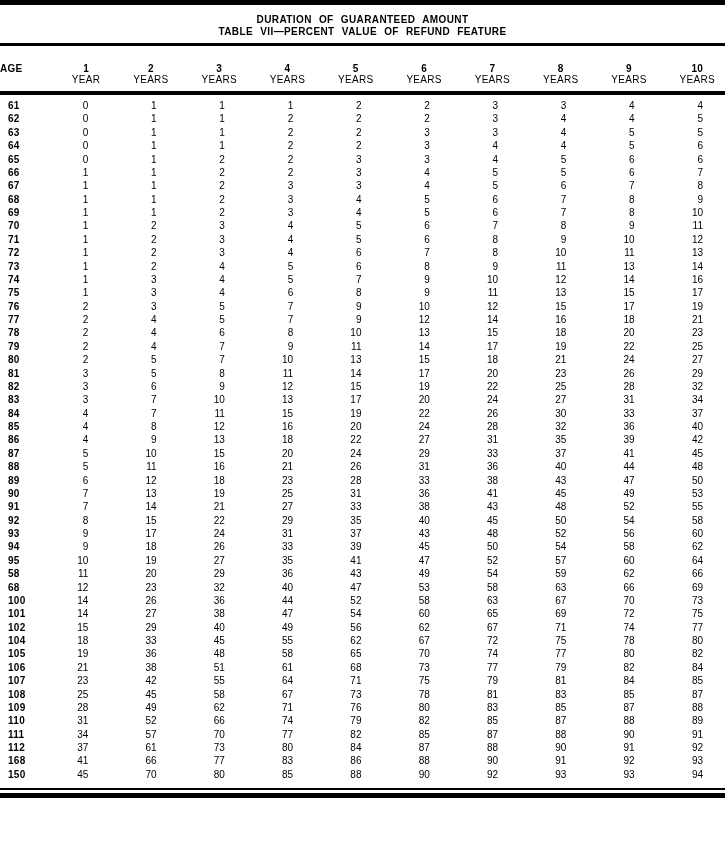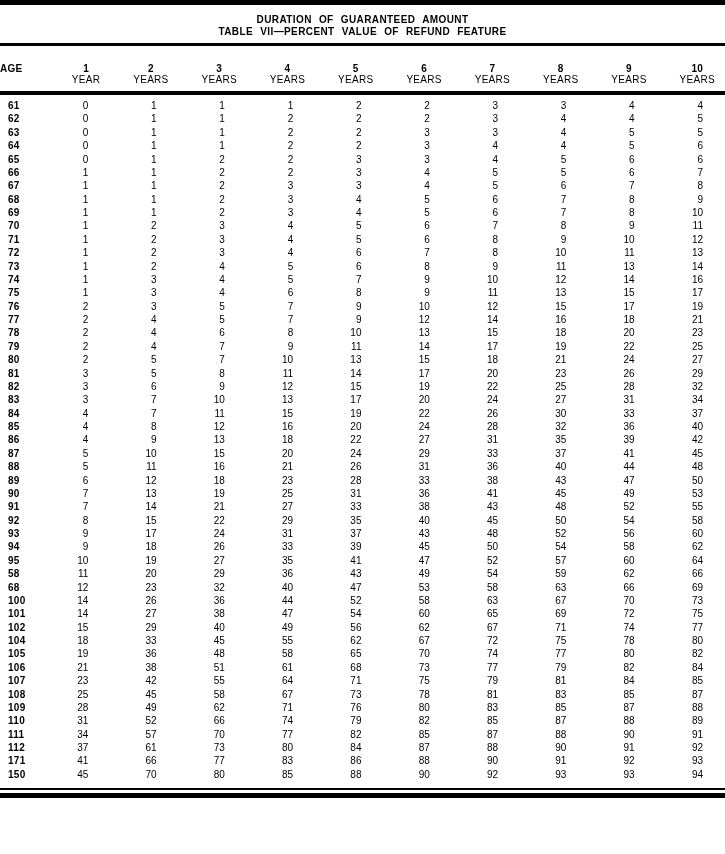--- a/index.html
+++ b/index.html
@@ -757,21 +757,21 @@
           <td>73</td>
           <td>80</td>
           <td>84</td>
           <td>87</td>
           <td>88</td>
           <td>90</td>
           <td>91</td>
           <td>92</td>
         </tr>
         <tr>
-          <td class="age-cell">171</td>
+          <td class="age-cell">168</td>
           <td>41</td>
           <td>66</td>
           <td>77</td>
           <td>83</td>
           <td>86</td>
           <td>88</td>
           <td>90</td>
           <td>91</td>
           <td>92</td>
           <td>93</td>

